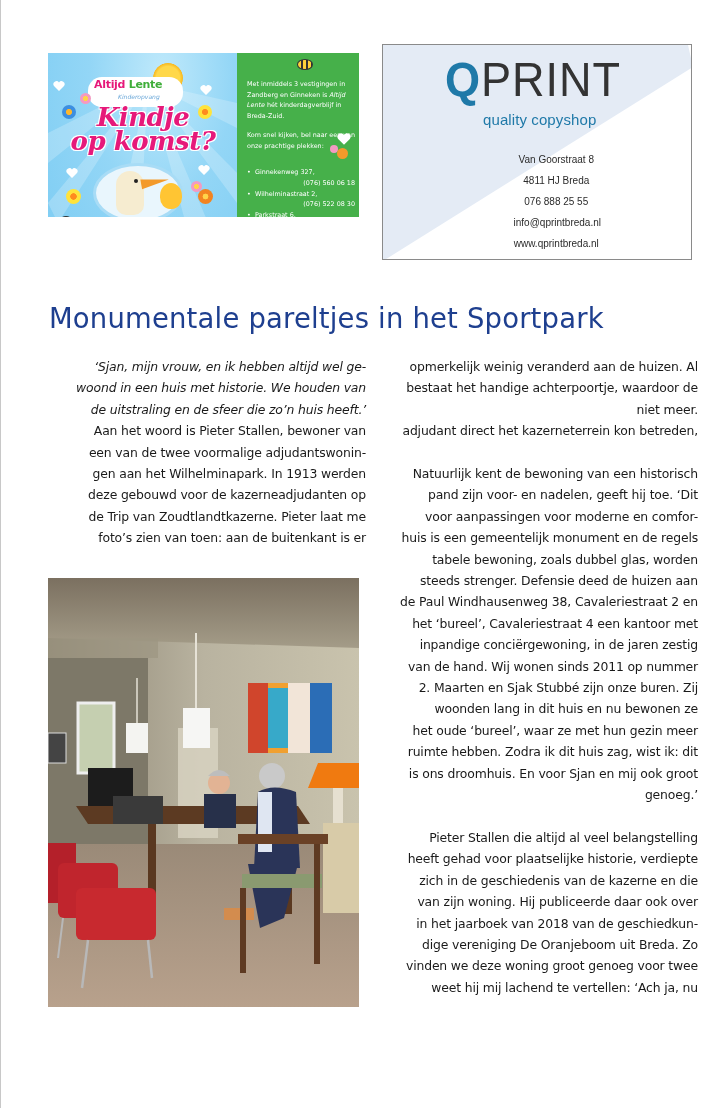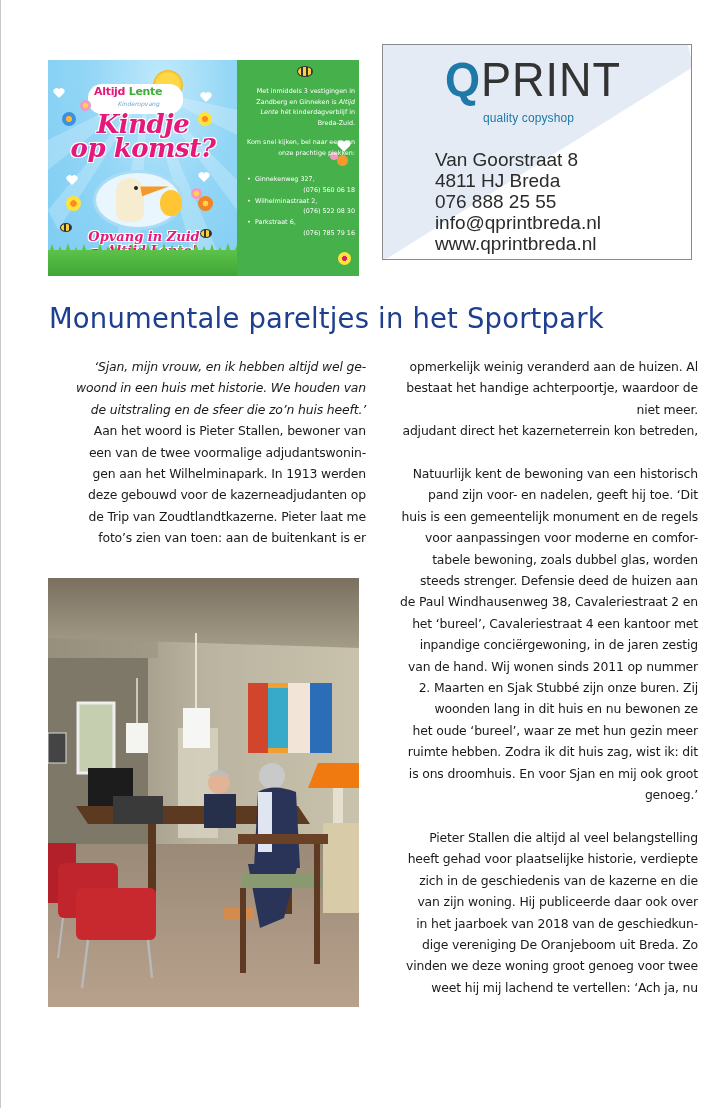--- a/index.html
+++ b/index.html
@@ -1,21 +1,21 @@
 <!DOCTYPE html>
 <html><head>
   <meta charset="utf-8">
   <style>
     * { box-sizing: border-box; margin: 0; padding: 0; }
     html, body { width: 715px; height: 1108px; background: #ffffff; overflow: hidden; }
     body { position: relative; font-family: "DejaVu Sans", sans-serif; color: #222; }
     .left-rule { position: absolute; left: 0; top: 0; width: 1px; height: 1108px; background: #c8c8c8; }
 
     
-    .ad-lente { position: absolute; left: 48px; top: 60px; width: 311px; height: 216px; overflow: hidden; }
+    .ad-lente { position: absolute; left: 48px; top: 53px; width: 311px; height: 164px; overflow: hidden; }
     .lente-left { position: absolute; left: 0; top: 0; width: 189px; height: 216px;
       background: radial-gradient(ellipse at 60% 10%, #bfe9fb 0%, #93d6f6 45%, #7cccf3 100%); overflow: hidden; }
     .rays { position: absolute; left: 0; top: 0; width: 189px; height: 216px; }
     .grass { position: absolute; left: 0; bottom: 0; width: 189px; height: 26px;
       background: linear-gradient(#5dc24a, #3fa636); }
     .grass-tips { position: absolute; left: 0; bottom: 20px; width: 189px; height: 14px; }
     .lente-brand { position: absolute; left: 40px; top: 24px; width: 95px; height: 30px; background: #fff; border-radius: 14px; }
     .lente-brand-name { position: absolute; left: 46px; top: 25px; font-family: "DejaVu Sans", sans-serif; font-size: 11px; font-weight: bold; letter-spacing: -0.3px; }
     .lente-brand-name .a { color: #e6197a; }
     .lente-brand-name .b { color: #3fae3a; }
@@ -33,35 +33,35 @@
     .opvang { position: absolute; left: 6px; top: 170px; width: 180px; text-align: center;
       font-family: "DejaVu Serif", serif; font-style: italic; font-weight: bold; color: #e6197a; font-size: 13px; line-height: 14px;
       text-shadow: 1px 1px 0 #fff, -1px -1px 0 #fff, 1px -1px 0 #fff, -1px 1px 0 #fff; }
     .deco { position: absolute; }
     .heart { width: 12px; height: 10px; }
     .flower { width: 11px; height: 11px; border-radius: 50%; }
     .bee { width: 12px; height: 9px; border-radius: 50%; background: repeating-linear-gradient(90deg, #ffd23a 0 3px, #333 3px 5px); border: 1px solid #333; }
 
     .lente-right { position: absolute; left: 189px; top: 0; width: 122px; height: 216px; background: #46b04a; }
     .lente-text { position: absolute; left: 10px; top: 26px; width: 108px; font-family: "DejaVu Sans", sans-serif; font-size: 6.4px; line-height: 10.7px; color: #fff; }
-    .lente-text p { margin-bottom: 8px; text-align: right; }
+    .lente-text p { margin-bottom: 8px; }
     .lente-text em { font-style: italic; }
     .lente-text ul { list-style: none; margin-top: 16px; }
     .lente-text li { padding-left: 8px; position: relative; }
     .lente-text li::before { content: "•"; position: absolute; left: 0; }
     .lente-text .phone { display: block; text-align: right; }
 
     
     .ad-qprint { position: absolute; left: 382px; top: 44px; width: 310px; height: 216px; border: 1px solid #8a8a8a; background: #fff; overflow: hidden; }
     .qprint-bg { position: absolute; left: 0; top: 0; width: 310px; height: 216px; }
     .qprint-logo { position: absolute; left: 62px; top: 8px; font-family: "Liberation Sans", sans-serif; font-size: 49px; line-height: 52px; letter-spacing: 1px; font-weight: normal; transform: scaleX(0.92); transform-origin: left; }
     .qprint-logo .q { color: #1f79a8; font-weight: bold; }
     .qprint-logo .rest { color: #333333; }
-    .qprint-tag { position: absolute; left: 100px; top: 66px; font-family: "Liberation Sans", sans-serif; font-size: 12px; color: #1f79a8; letter-spacing: 0.1px; text-align: right; }
-    .qprint-addr { position: absolute; right: 92px; top: 104px; text-align: left; font-family: "Liberation Sans", sans-serif; font-size: 19px; line-height: 21px; color: #2b2b2b; }
+    .qprint-tag { position: absolute; left: 100px; top: 66px; font-family: "Liberation Sans", sans-serif; font-size: 15px; color: #1f79a8; letter-spacing: 0.1px; text-align: right; }
+    .qprint-addr { position: absolute; right: 92px; top: 104px; text-align: center; font-family: "Liberation Sans", sans-serif; font-size: 10px; line-height: 21px; color: #2b2b2b; }
     .qprint-addr div { white-space: nowrap; }
 
     
     .article-title { position: absolute; left: 49px; top: 302px; font-family: "DejaVu Sans", sans-serif; font-size: 28px; font-weight: normal; color: #1e3f8f; letter-spacing: 0.2px; transform: scaleX(0.98); transform-origin: left; white-space: nowrap; }
     .col { position: absolute; font-family: "DejaVu Sans", sans-serif; font-size: 12.4px; line-height: 21.4px; color: #1a1a1a; text-align: right; }
     .col-left { left: 48px; top: 356px; width: 318px; }
     .col-right { left: 382px; top: 356px; width: 316px; }
     .col .gap { height: 21.4px; }
     .col .quote { font-style: italic; }
     .line { display: block; white-space: nowrap; letter-spacing: -0.15px; }
@@ -255,22 +255,22 @@
   <div>
     <span class="line">opmerkelijk weinig veranderd aan de huizen. Al</span>
     <span class="line">bestaat het handige achterpoortje, waardoor de</span>
     <span class="line">niet meer.</span>
     <span class="line">adjudant direct het kazerneterrein kon betreden,</span>
   </div>
   <div class="gap"></div>
   <div>
     <span class="line">Natuurlijk kent de bewoning van een historisch</span>
     <span class="line">pand zijn voor- en nadelen, geeft hij toe. ‘Dit</span>
+    <span class="line">voor aanpassingen voor moderne en comfor-</span>
     <span class="line">huis is een gemeentelijk monument en de regels</span>
-    <span class="line">voor aanpassingen voor moderne en comfor-</span>
     <span class="line">tabele bewoning, zoals dubbel glas, worden</span>
     <span class="line">steeds strenger. Defensie deed de huizen aan</span>
     <span class="line">de Paul Windhausenweg 38, Cavaleriestraat 2 en</span>
     <span class="line">het ‘bureel’, Cavaleriestraat 4 een kantoor met</span>
     <span class="line">inpandige conciërgewoning, in de jaren zestig</span>
     <span class="line">van de hand. Wij wonen sinds 2011 op nummer</span>
     <span class="line">2. Maarten en Sjak Stubbé zijn onze buren. Zij</span>
     <span class="line">woonden lang in dit huis en nu bewonen ze</span>
     <span class="line">het oude ‘bureel’, waar ze met hun gezin meer</span>
     <span class="line">ruimte hebben. Zodra ik dit huis zag, wist ik: dit</span>

